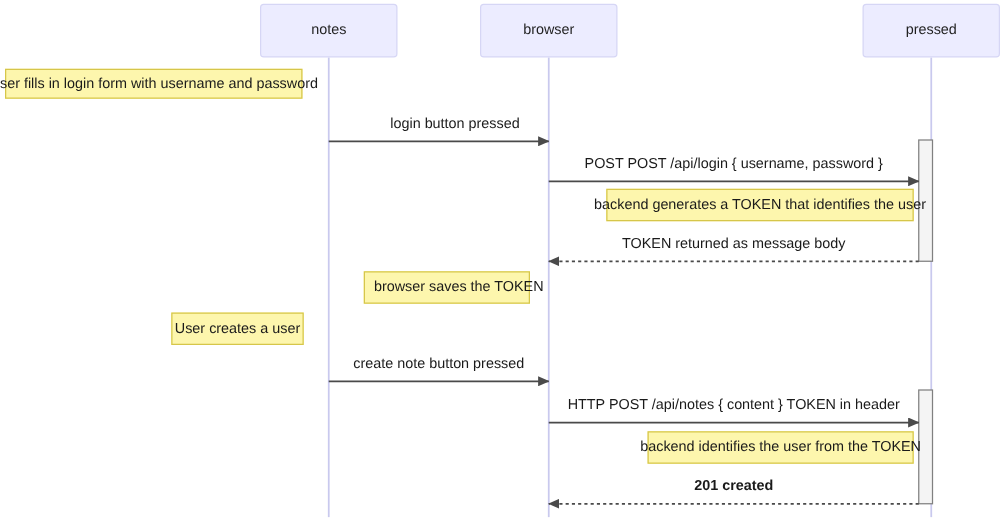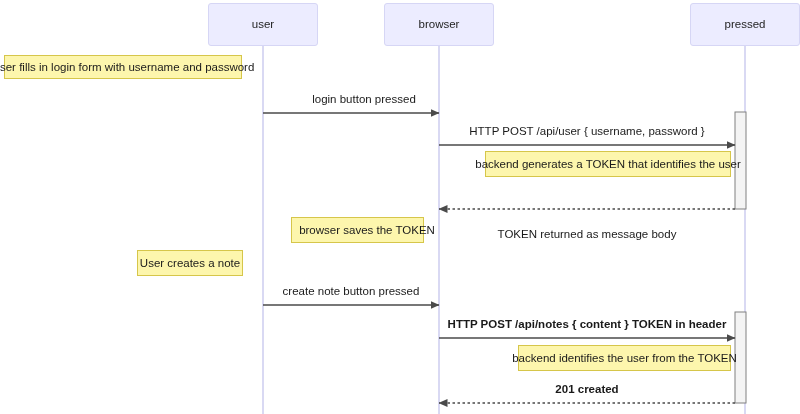--- a/index.html
+++ b/index.html
@@ -111,49 +111,49 @@
         <line x1="735" y1="209" x2="439" y2="209" stroke="#4a4a4a" stroke-width="1.4" stroke-dasharray="2.5,2.5" marker-end="url(#arrow-left)"></line>
         <line x1="263" y1="305" x2="439" y2="305" stroke="#4a4a4a" stroke-width="1.4" marker-end="url(#arrow-right)"></line>
         <line x1="439" y1="338" x2="735" y2="338" stroke="#4a4a4a" stroke-width="1.4" marker-end="url(#arrow-right)"></line>
         <line x1="735" y1="403" x2="439" y2="403" stroke="#4a4a4a" stroke-width="1.4" stroke-dasharray="2.5,2.5" marker-end="url(#arrow-left)"></line>
       </g>
   </svg>
 
   <div class="layer" id="html-layer">
     <div id="participants-group">
         <div class="participant" style="left: 208px; top: 3px; width: 110px; height: 43px;">
-          <span class="participant-label">user</span>
+          <span class="participant-label">notes</span>
         </div>
         <div class="participant" style="left: 384px; top: 3px; width: 110px; height: 43px; text-align: right;">
           <span class="participant-label">browser</span>
         </div>
         <div class="participant" style="left: 690px; top: 3px; width: 110px; height: 43px;">
           <span class="participant-label">pressed</span>
         </div>
       </div>
     <div id="notes-group">
         <div class="note" style="left: 4px; top: 55px; width: 238px; height: 24px;">
           <span class="note-label">User fills in login form with username and password</span>
         </div>
         <div class="note" style="left: 485px; top: 151px; width: 246px; height: 26px;">
           <span class="note-label">backend generates a TOKEN that identifies the user</span>
         </div>
         <div class="note" style="left: 291px; top: 217px; width: 133px; height: 26px; padding-left: 19px;">
           <span class="note-label">browser saves the TOKEN</span>
         </div>
         <div class="note" style="left: 137px; top: 250px; width: 106px; height: 26px;">
-          <span class="note-label">User creates a note</span>
+          <span class="note-label">User creates a user</span>
         </div>
         <div class="note" style="left: 518px; top: 345px; width: 213px; height: 26px;">
           <span class="note-label">backend identifies the user from the TOKEN</span>
         </div>
       </div>
     <div id="labels-group">
         <div class="msg-label" style="left: 351px; top: 94px; margin-left: 13px;">login button pressed</div>
-        <div class="msg-label" style="left: 587px; top: 126px;">HTTP POST /api/user { username, password }</div>
-        <div class="msg-label" style="left: 587px; top: 190px; margin-top: 39px;">TOKEN returned as message body</div>
+        <div class="msg-label" style="left: 587px; top: 126px;">POST POST /api/login { username, password }</div>
+        <div class="msg-label" style="left: 587px; top: 190px;">TOKEN returned as message body</div>
         <div class="msg-label" style="left: 351px; top: 286px;">create note button pressed</div>
-        <div class="msg-label" style="left: 587px; top: 319px; font-weight: bold;">HTTP POST /api/notes { content } TOKEN in header</div>
+        <div class="msg-label" style="left: 587px; top: 319px;">HTTP POST /api/notes { content } TOKEN in header</div>
         <div class="msg-label" style="left: 587px; top: 384px; font-weight: bold;">201 created</div>
       </div>
   </div>
 
 </div>
 
 </body></html>

